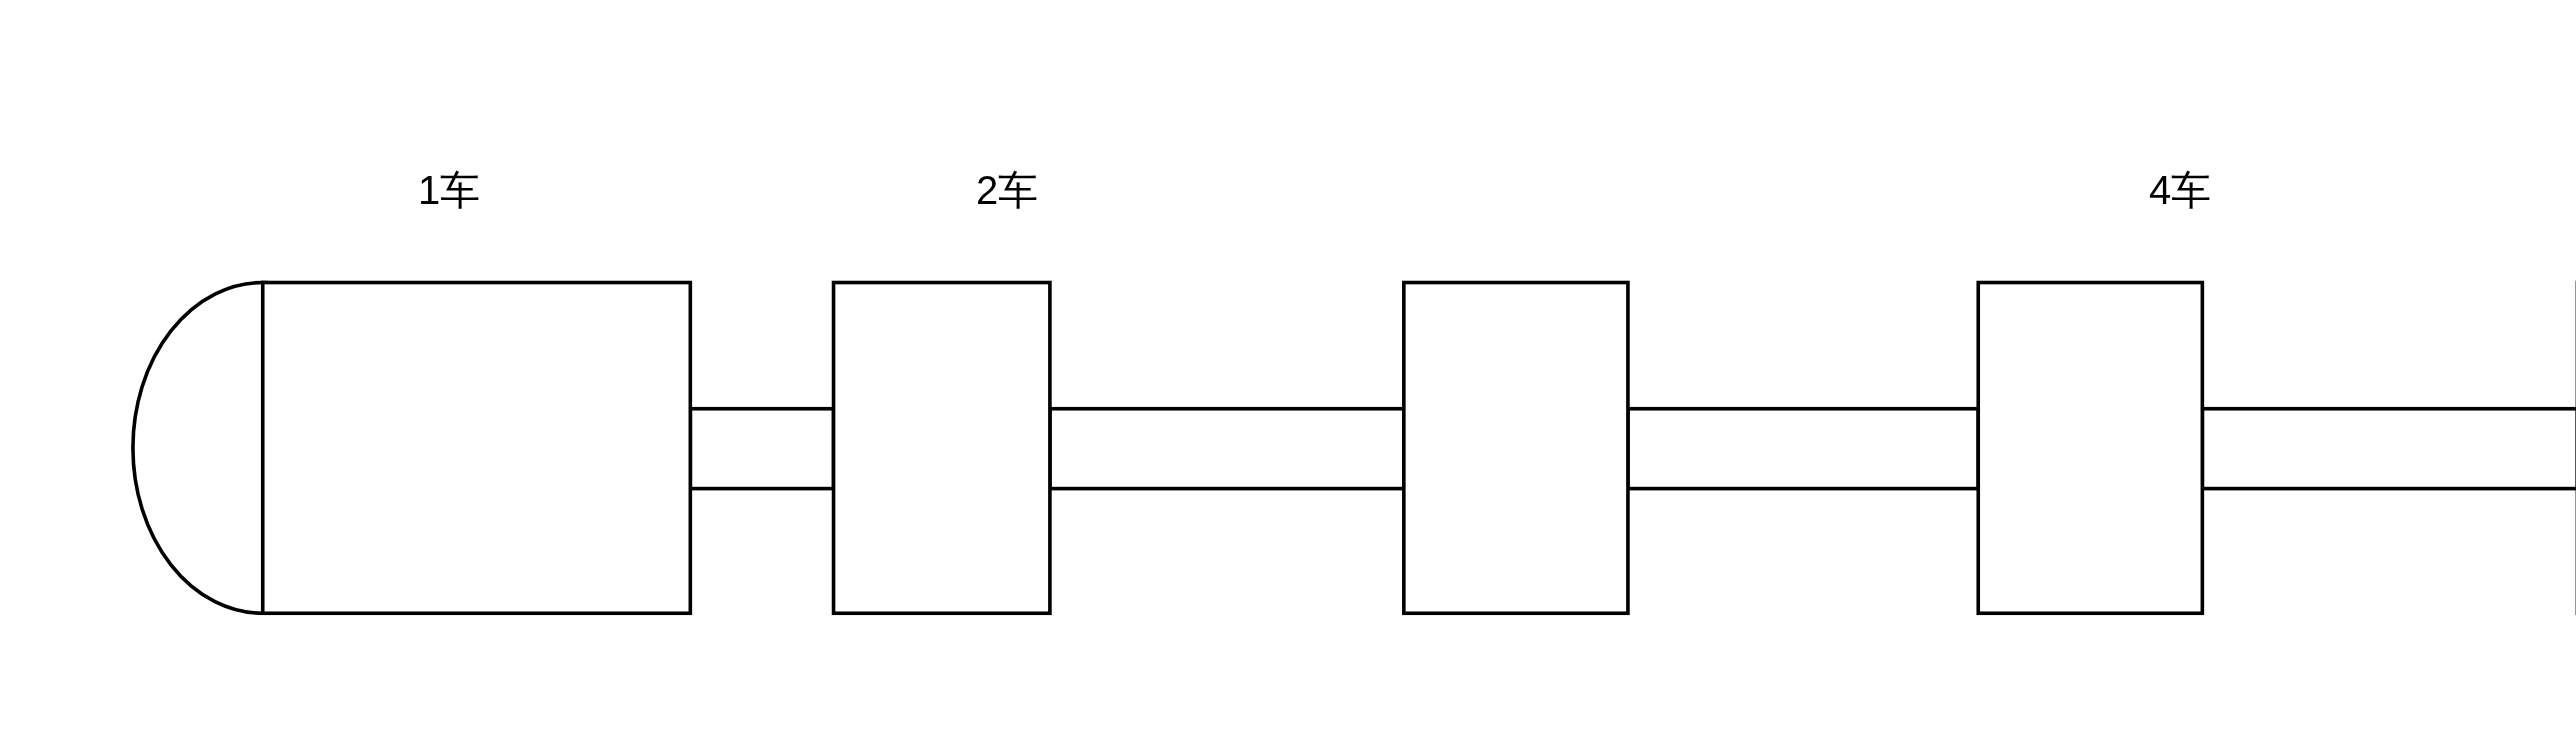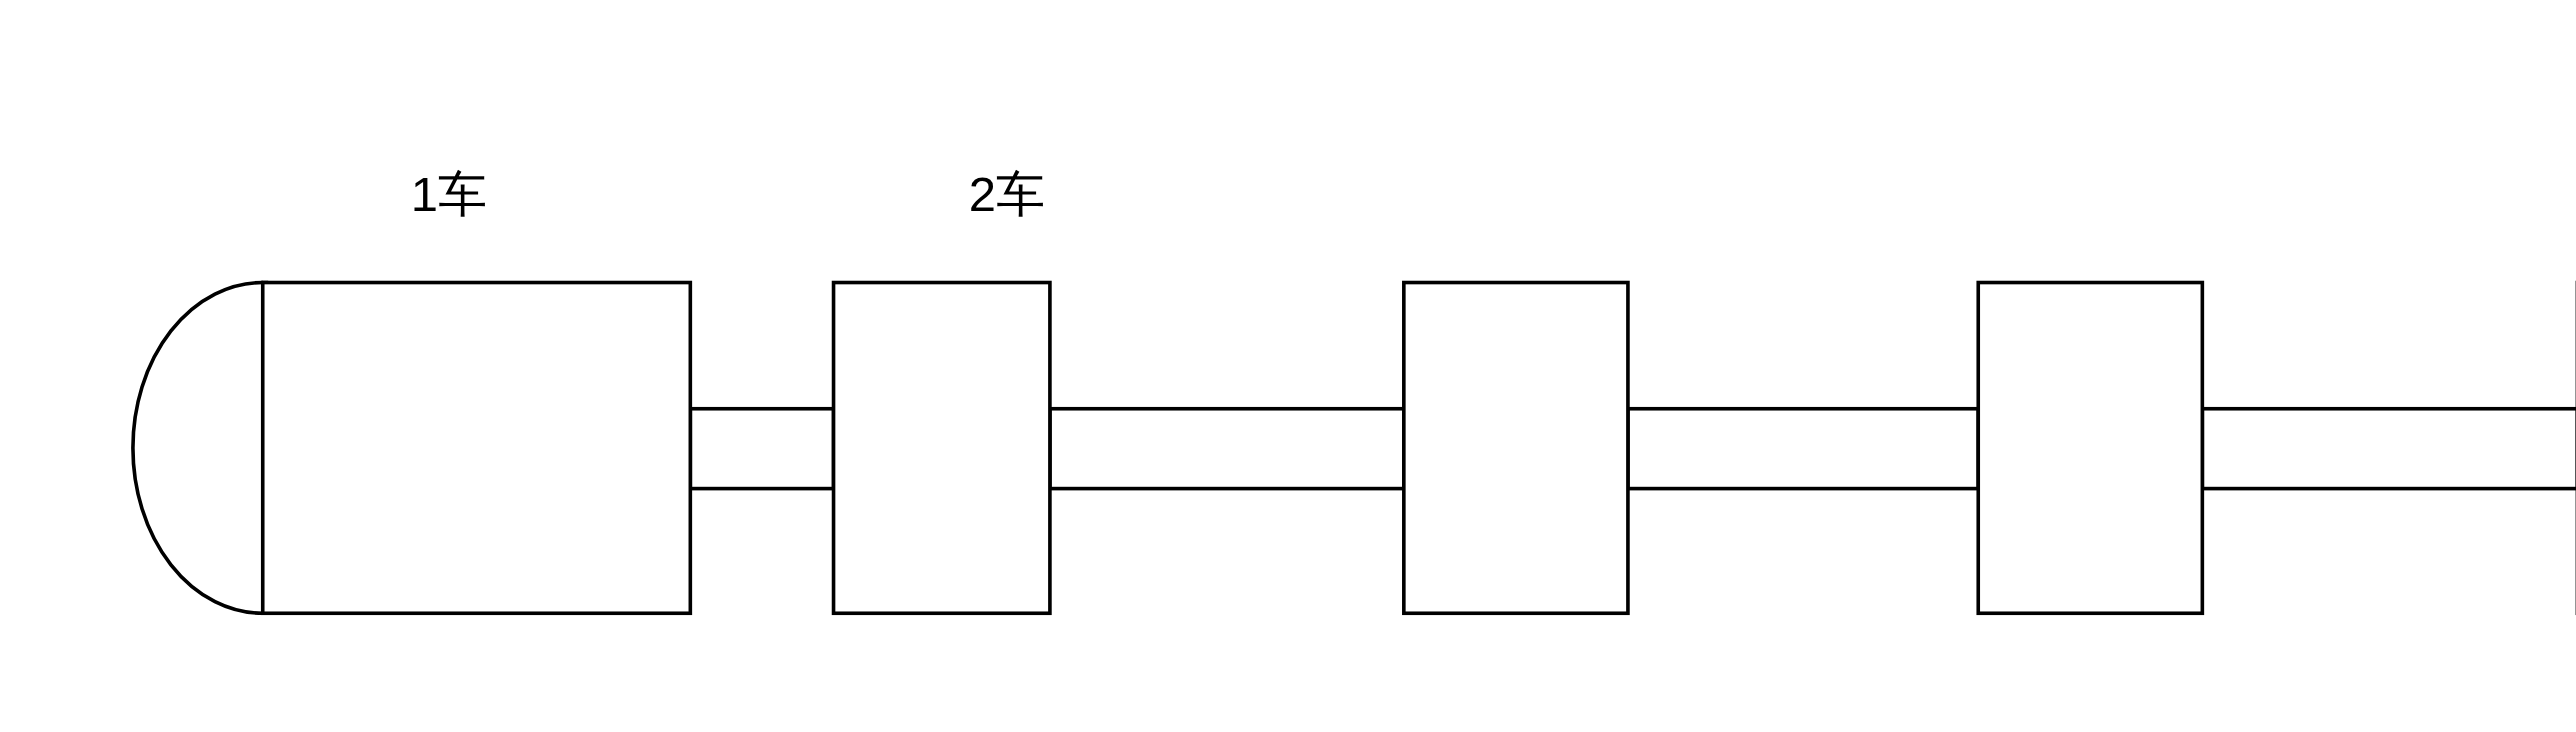--- a/index.html
+++ b/index.html
@@ -24,21 +24,21 @@
     top: 0;
     left: 0;
     width: 3804px;
     height: 733px;
     display: block;
   }
   .car-label {
     position: absolute;
     text-align: center;
     color: #000000;
-    font-size: 49px;
+    font-size: 40px;
     line-height: 1;
     white-space: nowrap;
     font-family: "Liberation Sans", "DejaVu Sans", sans-serif;
     font-weight: 400;
   }
 </style>
 </head>
 <body>
 
 <div id="train-diagram">
@@ -64,15 +64,16 @@
     <rect x="1618" y="548" width="420" height="642" fill="#ffffff" stroke="#000000" stroke-width="7"></rect>
     <rect x="2725" y="548" width="435" height="642" fill="#ffffff" stroke="#000000" stroke-width="7"></rect>
     <rect x="3840" y="548" width="435" height="642" fill="#ffffff" stroke="#000000" stroke-width="7"></rect>
     <rect x="5003" y="548" width="432" height="642" fill="#ffffff" stroke="#000000" stroke-width="7"></rect>
     <rect x="6110" y="548" width="830" height="642" fill="#ffffff" stroke="#000000" stroke-width="7"></rect>
 
   </svg>
 
   <div class="car-label" style="left:346px; top:170px; width:206px;">1车</div>
   <div class="car-label" style="left:904px; top:170px; width:206px;">2车</div>
+  <div class="car-label" style="left:2077px; top:170px; width:206px;">4车</div>
 
 </div>
 
 
 </body></html>

